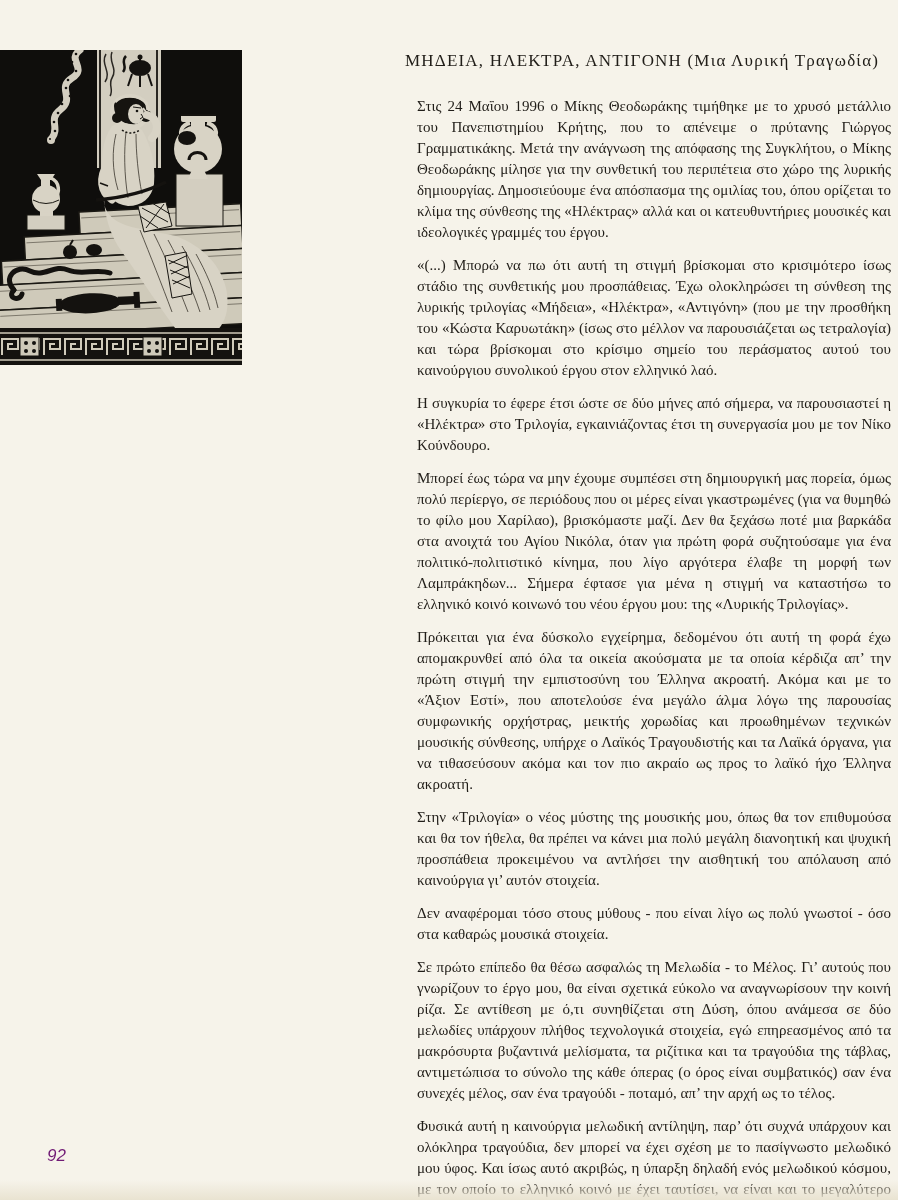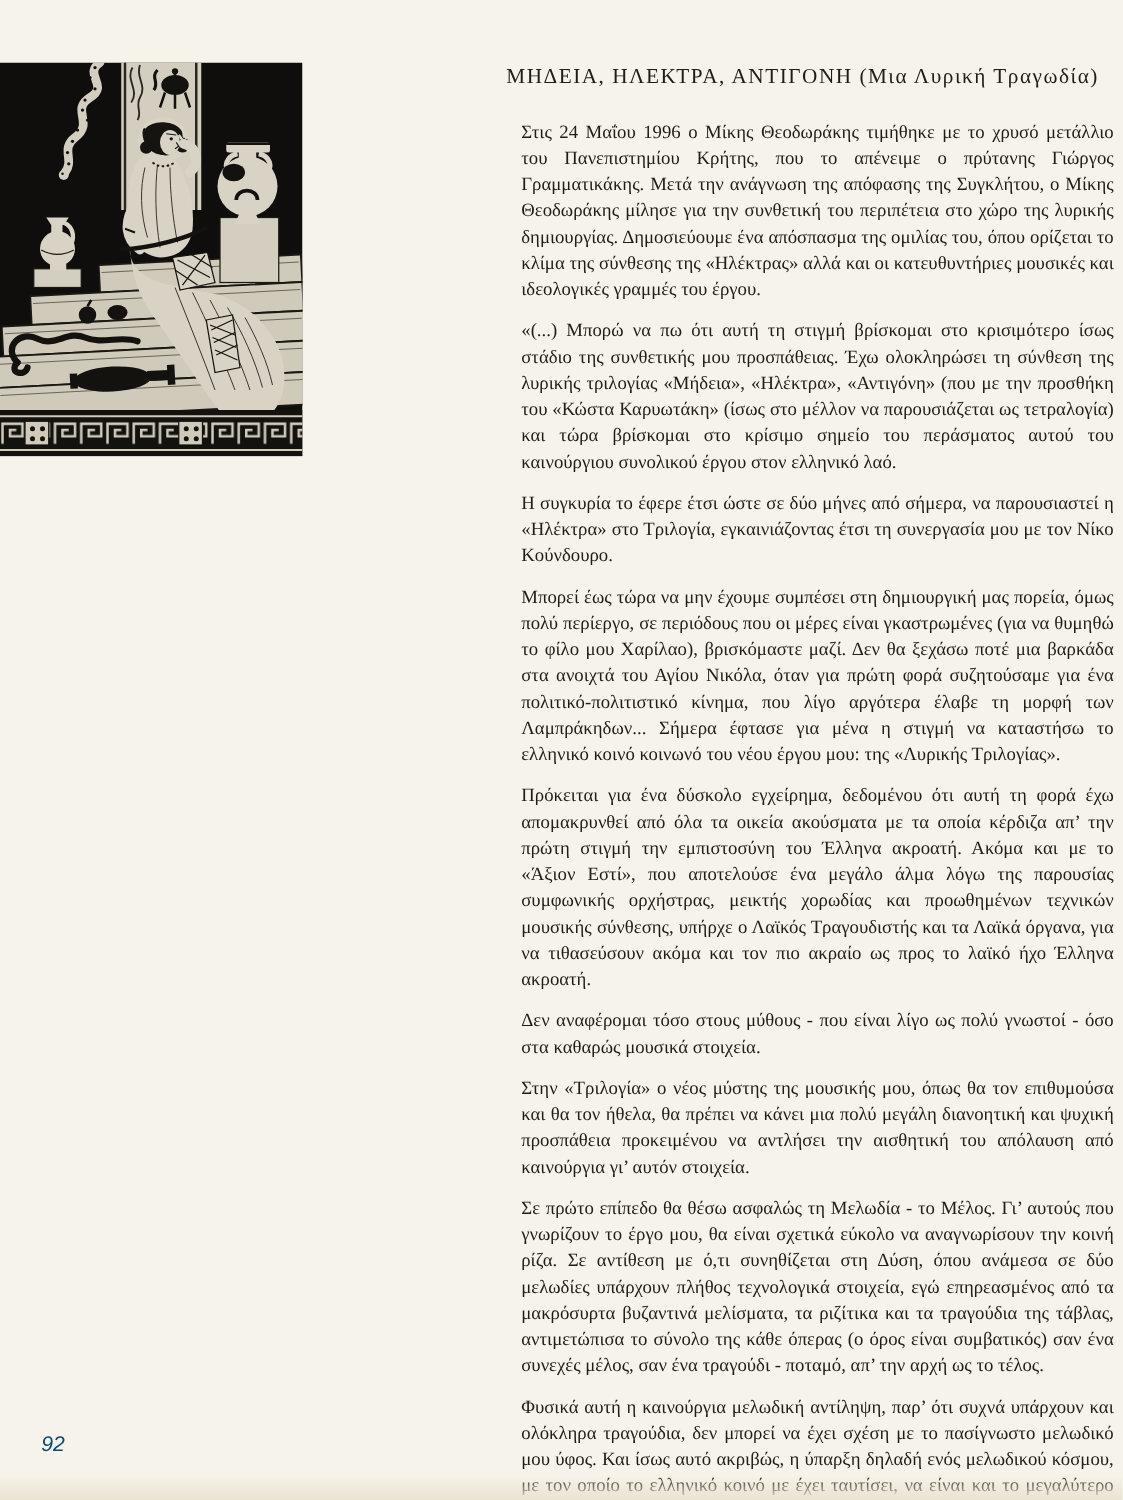--- a/index.html
+++ b/index.html
@@ -21,23 +21,23 @@
   }
   .title {
     font-size:17px; font-weight:normal; letter-spacing:1.2px;
     margin:0 0 24px 0; line-height:22px; white-space:nowrap;
   }
   .body p {
     margin:12px; text-align:justify;
     font-size:15px; line-height:21px;
   }
   .page-number {
-    position:absolute; left:33px; top:1146px;
+    position:absolute; left:47px; top:1146px;
     font-family:"Liberation Sans", sans-serif;
-    font-style:italic; font-size:17px; color:#0c4a6e;
+    font-style:italic; font-size:17px; color:#701a75;
   }
   .bottom-edge {
     position:absolute; left:0; bottom:0; width:100%; height:20px;
     background:linear-gradient(to bottom, rgba(246,243,234,0), #e9e3d1);
   }
 </style>
 </head>
 <body>
 
 <div class="page">
@@ -191,22 +191,22 @@
   </figure>
 
   <main class="article">
     <h1 class="title">ΜΗΔΕΙΑ, ΗΛΕΚΤΡΑ, ΑΝΤΙΓΟΝΗ (Μια Λυρική Τραγωδία)</h1>
     <div class="body">
       <p>Στις 24 Μαΐου 1996 ο Μίκης Θεοδωράκης τιμήθηκε με το χρυσό μετάλλιο του Πανεπιστημίου Κρήτης, που το απένειμε ο πρύτανης Γιώργος Γραμματικάκης. Μετά την ανάγνωση της απόφασης της Συγκλήτου, ο Μίκης Θεοδωράκης μίλησε για την συνθετική του περιπέτεια στο χώρο της λυρικής δημιουργίας. Δημοσιεύουμε ένα απόσπασμα της ομιλίας του, όπου ορίζεται το κλίμα της σύνθεσης της «Ηλέκτρας» αλλά και οι κατευθυντήριες μουσικές και ιδεολογικές γραμμές του έργου.</p>
       <p>«(...) Μπορώ να πω ότι αυτή τη στιγμή βρίσκομαι στο κρισιμότερο ίσως στάδιο της συνθετικής μου προσπάθειας. Έχω ολοκληρώσει τη σύνθεση της λυρικής τριλογίας «Μήδεια», «Ηλέκτρα», «Αντιγόνη» (που με την προσθήκη του «Κώστα Καρυωτάκη» (ίσως στο μέλλον να παρουσιάζεται ως τετραλογία) και τώρα βρίσκομαι στο κρίσιμο σημείο του περάσματος αυτού του καινούργιου συνολικού έργου στον ελληνικό λαό.</p>
       <p>Η συγκυρία το έφερε έτσι ώστε σε δύο μήνες από σήμερα, να παρουσιαστεί η «Ηλέκτρα» στο Τριλογία, εγκαινιάζοντας έτσι τη συνεργασία μου με τον Νίκο Κούνδουρο.</p>
       <p>Μπορεί έως τώρα να μην έχουμε συμπέσει στη δημιουργική μας πορεία, όμως πολύ περίεργο, σε περιόδους που οι μέρες είναι γκαστρωμένες (για να θυμηθώ το φίλο μου Χαρίλαο), βρισκόμαστε μαζί. Δεν θα ξεχάσω ποτέ μια βαρκάδα στα ανοιχτά του Αγίου Νικόλα, όταν για πρώτη φορά συζητούσαμε για ένα πολιτικό-πολιτιστικό κίνημα, που λίγο αργότερα έλαβε τη μορφή των Λαμπράκηδων... Σήμερα έφτασε για μένα η στιγμή να καταστήσω το ελληνικό κοινό κοινωνό του νέου έργου μου: της «Λυρικής Τριλογίας».</p>
       <p>Πρόκειται για ένα δύσκολο εγχείρημα, δεδομένου ότι αυτή τη φορά έχω απομακρυνθεί από όλα τα οικεία ακούσματα με τα οποία κέρδιζα απ’ την πρώτη στιγμή την εμπιστοσύνη του Έλληνα ακροατή. Ακόμα και με το «Άξιον Εστί», που αποτελούσε ένα μεγάλο άλμα λόγω της παρουσίας συμφωνικής ορχήστρας, μεικτής χορωδίας και προωθημένων τεχνικών μουσικής σύνθεσης, υπήρχε ο Λαϊκός Τραγουδιστής και τα Λαϊκά όργανα, για να τιθασεύσουν ακόμα και τον πιο ακραίο ως προς το λαϊκό ήχο Έλληνα ακροατή.</p>
+      <p>Στην «Τριλογία» ο νέος μύστης της μουσικής μου, όπως θα τον επιθυμούσα και θα τον ήθελα, θα πρέπει να κάνει μια πολύ μεγάλη διανοητική και ψυχική προσπάθεια προκειμένου να αντλήσει την αισθητική του απόλαυση από καινούργια γι’ αυτόν στοιχεία.</p>
       <p>Δεν αναφέρομαι τόσο στους μύθους - που είναι λίγο ως πολύ γνωστοί - όσο στα καθαρώς μουσικά στοιχεία.</p>
-      <p>Στην «Τριλογία» ο νέος μύστης της μουσικής μου, όπως θα τον επιθυμούσα και θα τον ήθελα, θα πρέπει να κάνει μια πολύ μεγάλη διανοητική και ψυχική προσπάθεια προκειμένου να αντλήσει την αισθητική του απόλαυση από καινούργια γι’ αυτόν στοιχεία.</p>
       <p>Σε πρώτο επίπεδο θα θέσω ασφαλώς τη Μελωδία - το Μέλος. Γι’ αυτούς που γνωρίζουν το έργο μου, θα είναι σχετικά εύκολο να αναγνωρίσουν την κοινή ρίζα. Σε αντίθεση με ό,τι συνηθίζεται στη Δύση, όπου ανάμεσα σε δύο μελωδίες υπάρχουν πλήθος τεχνολογικά στοιχεία, εγώ επηρεασμένος από τα μακρόσυρτα βυζαντινά μελίσματα, τα ριζίτικα και τα τραγούδια της τάβλας, αντιμετώπισα το σύνολο της κάθε όπερας (ο όρος είναι συμβατικός) σαν ένα συνεχές μέλος, σαν ένα τραγούδι - ποταμό, απ’ την αρχή ως το τέλος.</p>
       <p>Φυσικά αυτή η καινούργια μελωδική αντίληψη, παρ’ ότι συχνά υπάρχουν και ολόκληρα τραγούδια, δεν μπορεί να έχει σχέση με το πασίγνωστο μελωδικό μου ύφος. Και ίσως αυτό ακριβώς, η ύπαρξη δηλαδή ενός μελωδικού κόσμου, με τον οποίο το ελληνικό κοινό με έχει ταυτίσει, να είναι και το μεγαλύτερο εμπόδιο στην καινούργια μου προσπάθεια.</p>
     </div>
   </main>
 
   <div class="page-number">92</div>
   <div class="bottom-edge"></div>
 
 </div>
 

